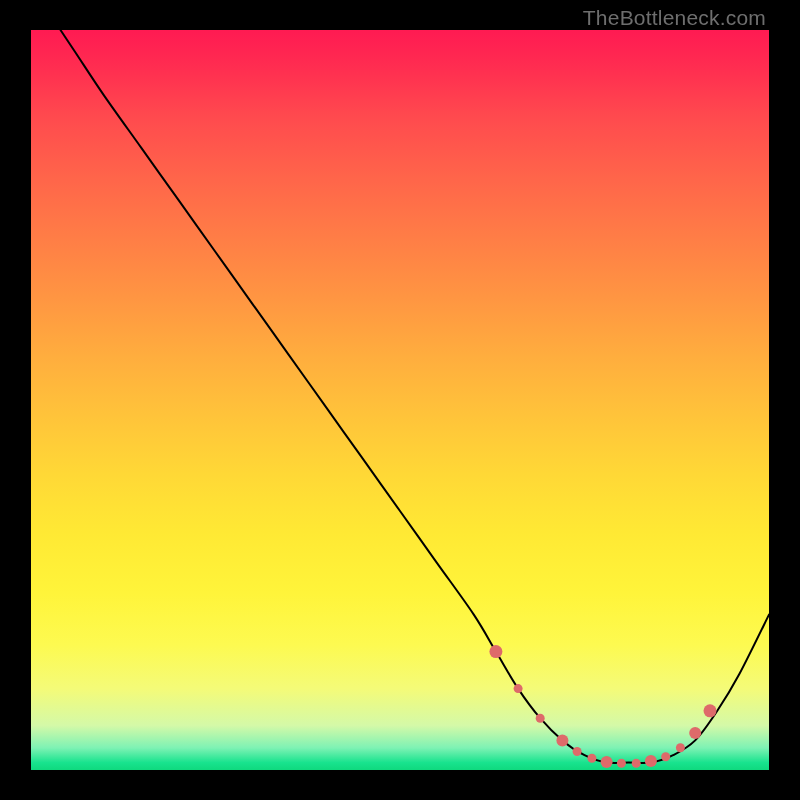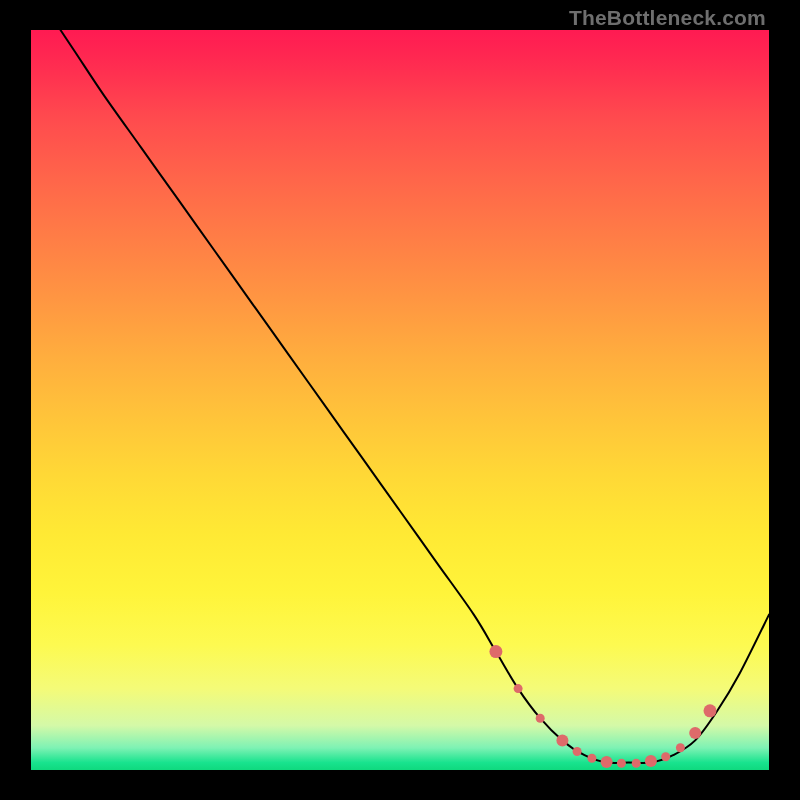--- a/index.html
+++ b/index.html
@@ -42,21 +42,21 @@
       #18e38e 99%,
       #0fd97e 100%
     );
   }
   .attrib {
     position: absolute;
     top: 6px;
     right: 34px;
     color: #6e6e6e;
     font-size: 21px;
-    font-weight: 700;
+    font-weight: 400;
     letter-spacing: 0.2px;
   }
   svg.curve {
     position: absolute;
     left: 0;
     top: 0;
     width: 738px;
     height: 740px;
     overflow: visible;
   }

